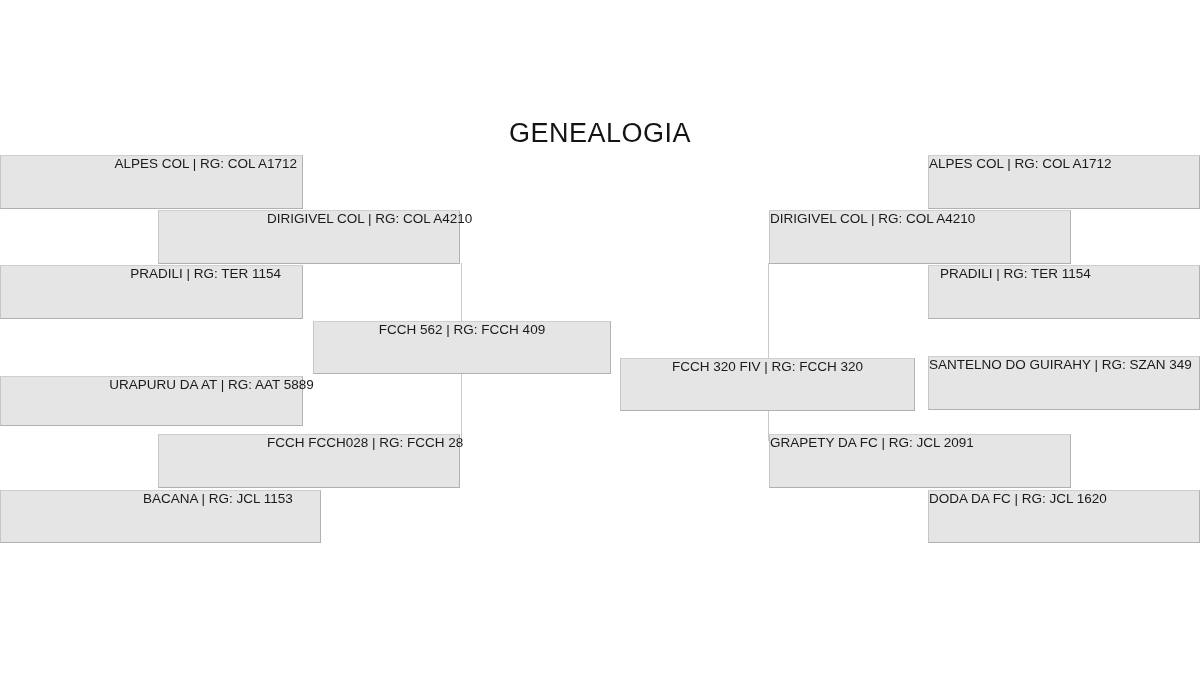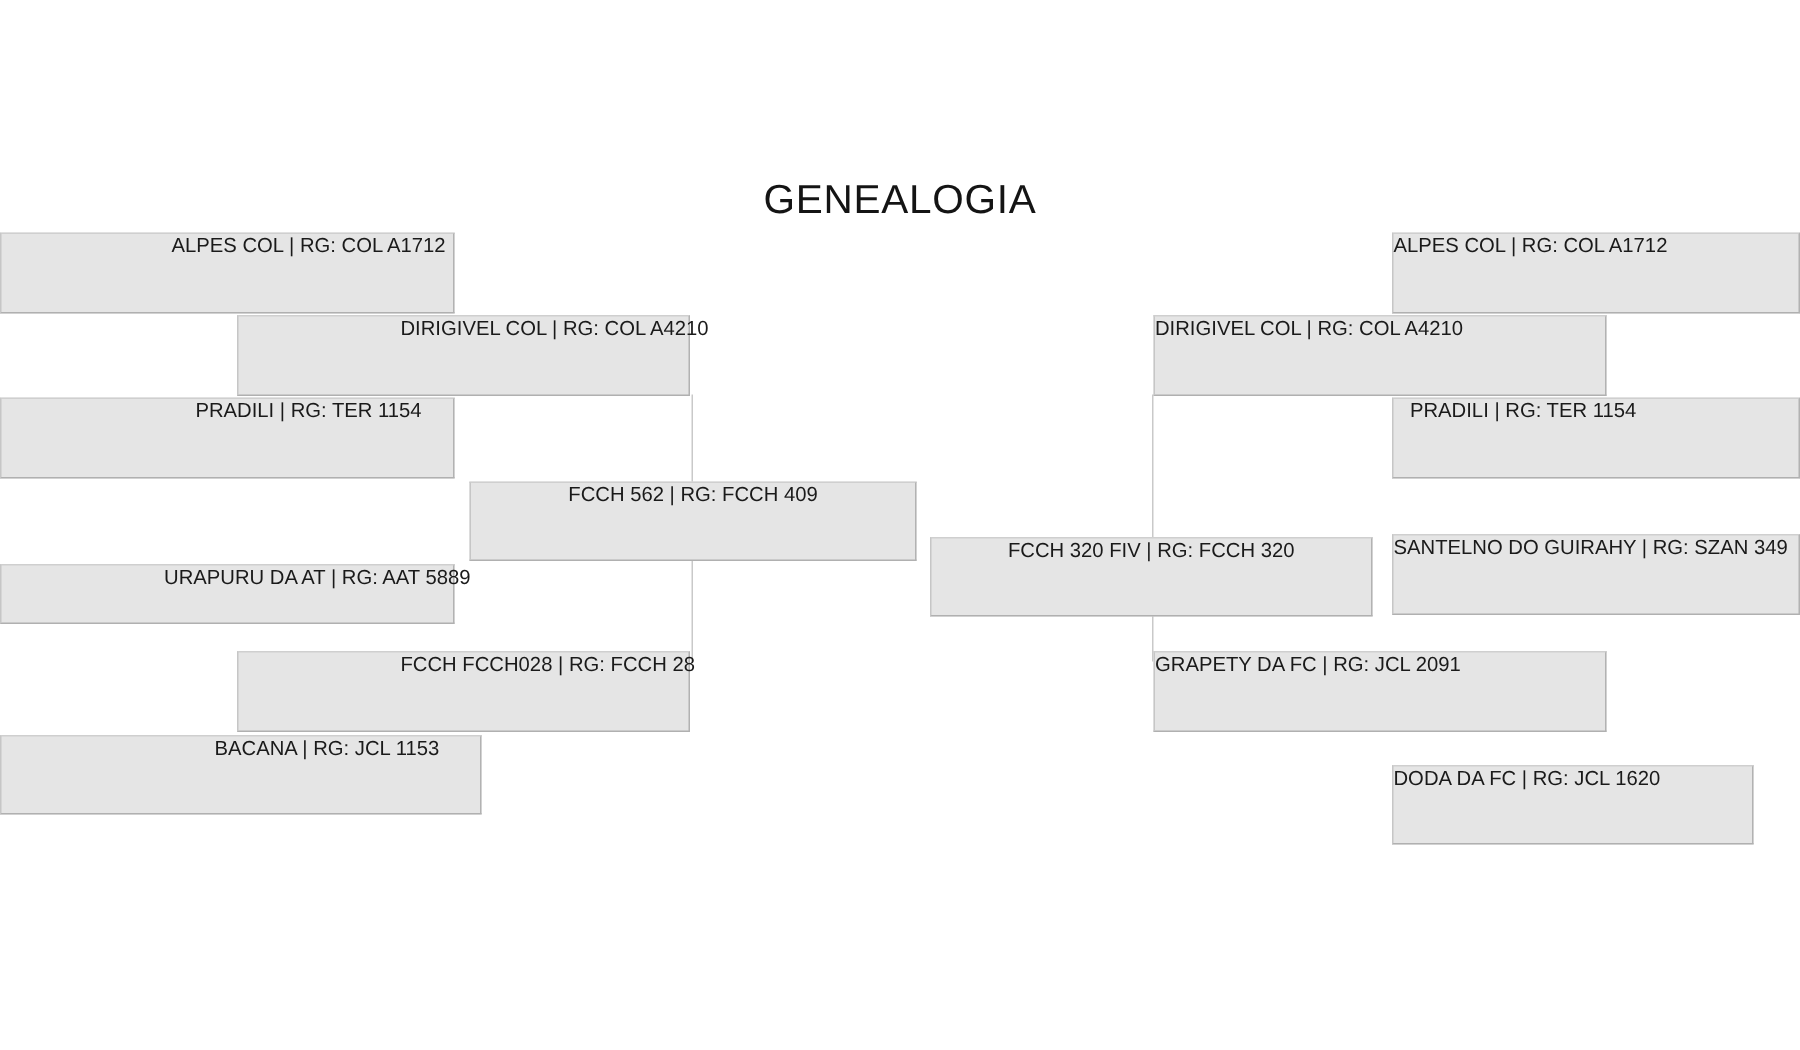--- a/index.html
+++ b/index.html
@@ -81,21 +81,21 @@
   </div>
 
   <div class="node lean-right" style="left:0px; top:265px; width:303px; height:54px;">
     <span>PRADILI | RG: TER 1154</span>
   </div>
 
   <div class="node center" style="left:313px; top:321px; width:298px; height:53px;">
     <span>FCCH 562 | RG: FCCH 409</span>
   </div>
 
-  <div class="node lean-right" style="left:0px; top:376px; width:303px; height:40px;">
+  <div class="node lean-right" style="left:0px; top:376px; width:303px; height:50px;">
     <span>URAPURU DA AT | RG: AAT 5889</span>
   </div>
 
   <div class="node lean-right" style="left:158px; top:434px; width:302px; height:54px;">
     <span>FCCH FCCH028 | RG: FCCH 28</span>
   </div>
 
   <div class="node lean-right" style="left:0px; top:490px; width:321px; height:53px;">
     <span>BACANA | RG: JCL 1153</span>
   </div>
@@ -117,17 +117,17 @@
   </div>
 
   <div class="node shift-left" style="left:928px; top:356px; width:272px; height:54px;">
     <span>SANTELNO DO GUIRAHY | RG: SZAN 349</span>
   </div>
 
   <div class="node lean-left" style="left:769px; top:434px; width:302px; height:54px;">
     <span>GRAPETY DA FC | RG: JCL 2091</span>
   </div>
 
-  <div class="node lean-left" style="left:928px; top:490px; width:241px; height:53px;margin-top:20px;">
+  <div class="node lean-left" style="left:928px; top:490px; width:272px; height:53px;">
     <span>DODA DA FC | RG: JCL 1620</span>
   </div>
 
 </div>
 
 </body></html>

